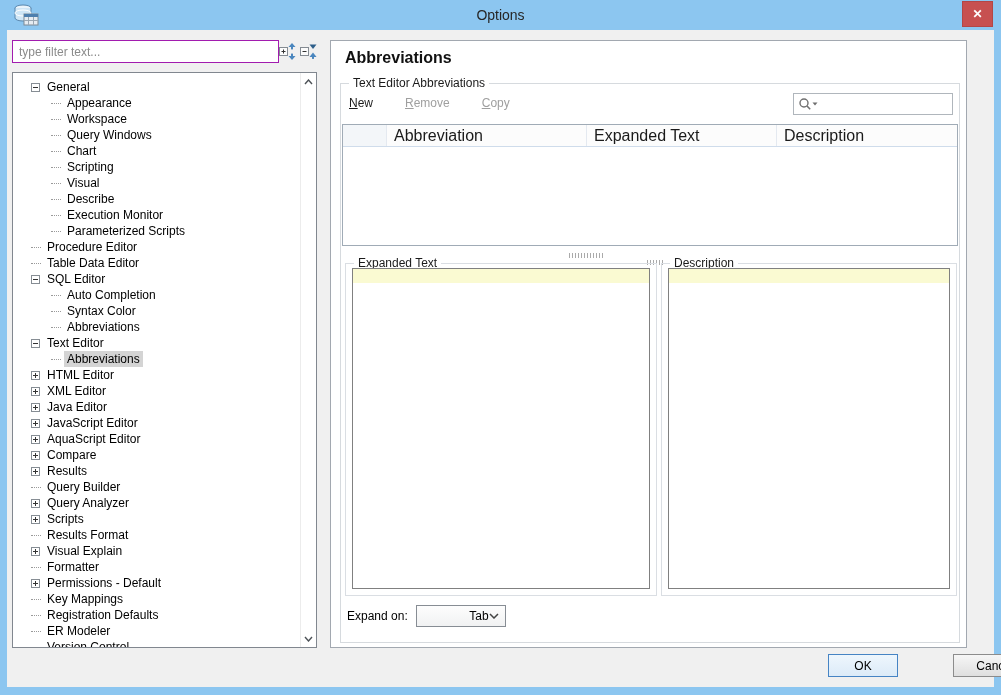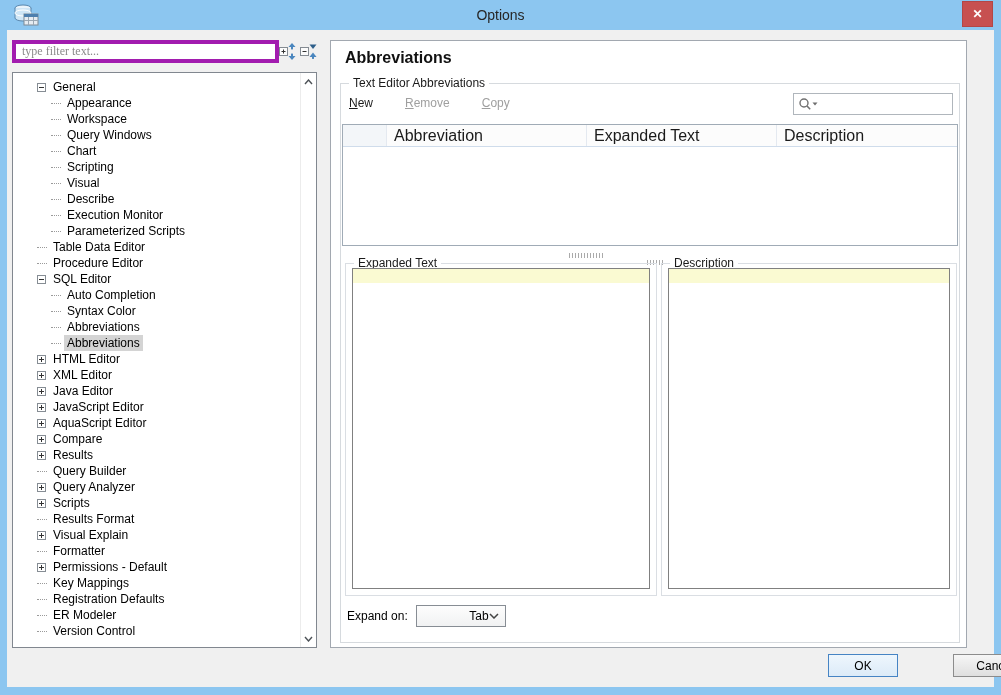--- a/index.html
+++ b/index.html
@@ -17,32 +17,32 @@
           font-size:14px; color:var(--title-text,#262626); }
   .close-btn{ position:absolute; right:8px; top:1px; width:31px; height:26px;
           background:var(--close-button,#c75050); border:1px solid #b34646;
           color:#fff; font-size:12px; font-weight:bold;
           display:flex; align-items:center; justify-content:center; cursor:default; }
   
   .body{ position:absolute; left:7px; right:7px; top:30px; bottom:8px;
          background:var(--dialog-bg,#f0f0f0); }
   
   .filter-input{ position:absolute; left:5px; top:10px; width:267px; height:23px;
-         border:4px solid #a21caf; background:#fff; font-size:12px; padding:0 6px;
-         font-family:Liberation Serif, serif; color:#222; }
+         border:1px solid #a21caf; background:#fff; font-size:12px; padding:0 6px;
+         font-family:Liberation Sans, sans-serif; color:#222; }
   .filter-input::placeholder{ color:#8b8b8b; }
   .tree-tool{ position:absolute; top:13px; width:18px; height:17px; cursor:default; }
   .tool-expand{ left:272px; } .tool-collapse{ left:293px; }
   
   .tree-panel{ position:absolute; left:5px; top:42px; width:305px; height:576px;
          background:#fff; border:1px solid #81878f; overflow:hidden; }
   .tree-rows{ position:absolute; left:0; top:0; right:16px; bottom:0; overflow:hidden; padding-top:6px; }
   .tree-row{ height:16px; display:flex; align-items:center; font-size:12px; color:#000;
          white-space:nowrap; cursor:default; }
-  .lv0{ padding-left:24px; } .lv1{ padding-left:38px; }
+  .lv0{ padding-left:18px; } .lv1{ padding-left:38px; }
   .tbox{ position:relative; width:9px; height:9px; border:1px solid #868d94; background:#fff;
          margin-right:4px; flex:0 0 auto; }
   .tbox::before{ content:''; position:absolute; left:1px; top:3px; width:5px; height:1px; background:#333; }
   .tbox.plus::after{ content:''; position:absolute; left:3px; top:1px; width:1px; height:5px; background:#333; }
   .leafdots{ width:10px; height:1px; border-top:1px dotted #9a9a9a; margin-right:3px; flex:0 0 auto; }
   .tree-label{ padding:1px 3px; }
   .tree-label.selected{ background:var(--selection-bg,#d4d4d4); }
   
   .tree-scroll{ position:absolute; right:0; top:0; bottom:0; width:16px; background:#fff;
          border-left:1px solid #ececec; }
@@ -179,41 +179,45 @@
           <div class="tree-row lv1">
             <span class="leafdots"></span>
             <span class="tree-label">Execution Monitor</span>
           </div>
           <div class="tree-row lv1">
             <span class="leafdots"></span>
             <span class="tree-label">Parameterized Scripts</span>
           </div>
           <div class="tree-row lv0">
             <span class="leafdots"></span>
+            <span class="tree-label">Procedure Editor</span>
+          </div>
+          <div class="tree-row lv0">
+            <span class="leafdots"></span>
             <span class="tree-label">Table Data Editor</span>
-          </div>
-          <div class="tree-row lv0">
-            <span class="leafdots"></span>
-            <span class="tree-label">Procedure Editor</span>
           </div>
           <div class="tree-row lv0">
             <span class="tbox minus"></span>
             <span class="tree-label">SQL Editor</span>
           </div>
           <div class="tree-row lv1">
             <span class="leafdots"></span>
             <span class="tree-label">Auto Completion</span>
           </div>
           <div class="tree-row lv1">
             <span class="leafdots"></span>
             <span class="tree-label">Syntax Color</span>
           </div>
           <div class="tree-row lv1">
             <span class="leafdots"></span>
             <span class="tree-label">Abbreviations</span>
+          </div>
+          <div class="tree-row lv0">
+            <span class="tbox minus"></span>
+            <span class="tree-label">Text Editor</span>
           </div>
           <div class="tree-row lv1">
             <span class="leafdots"></span>
             <span class="tree-label selected">Abbreviations</span>
           </div>
           <div class="tree-row lv0">
             <span class="tbox plus"></span>
             <span class="tree-label">HTML Editor</span>
           </div>
           <div class="tree-row lv0">

